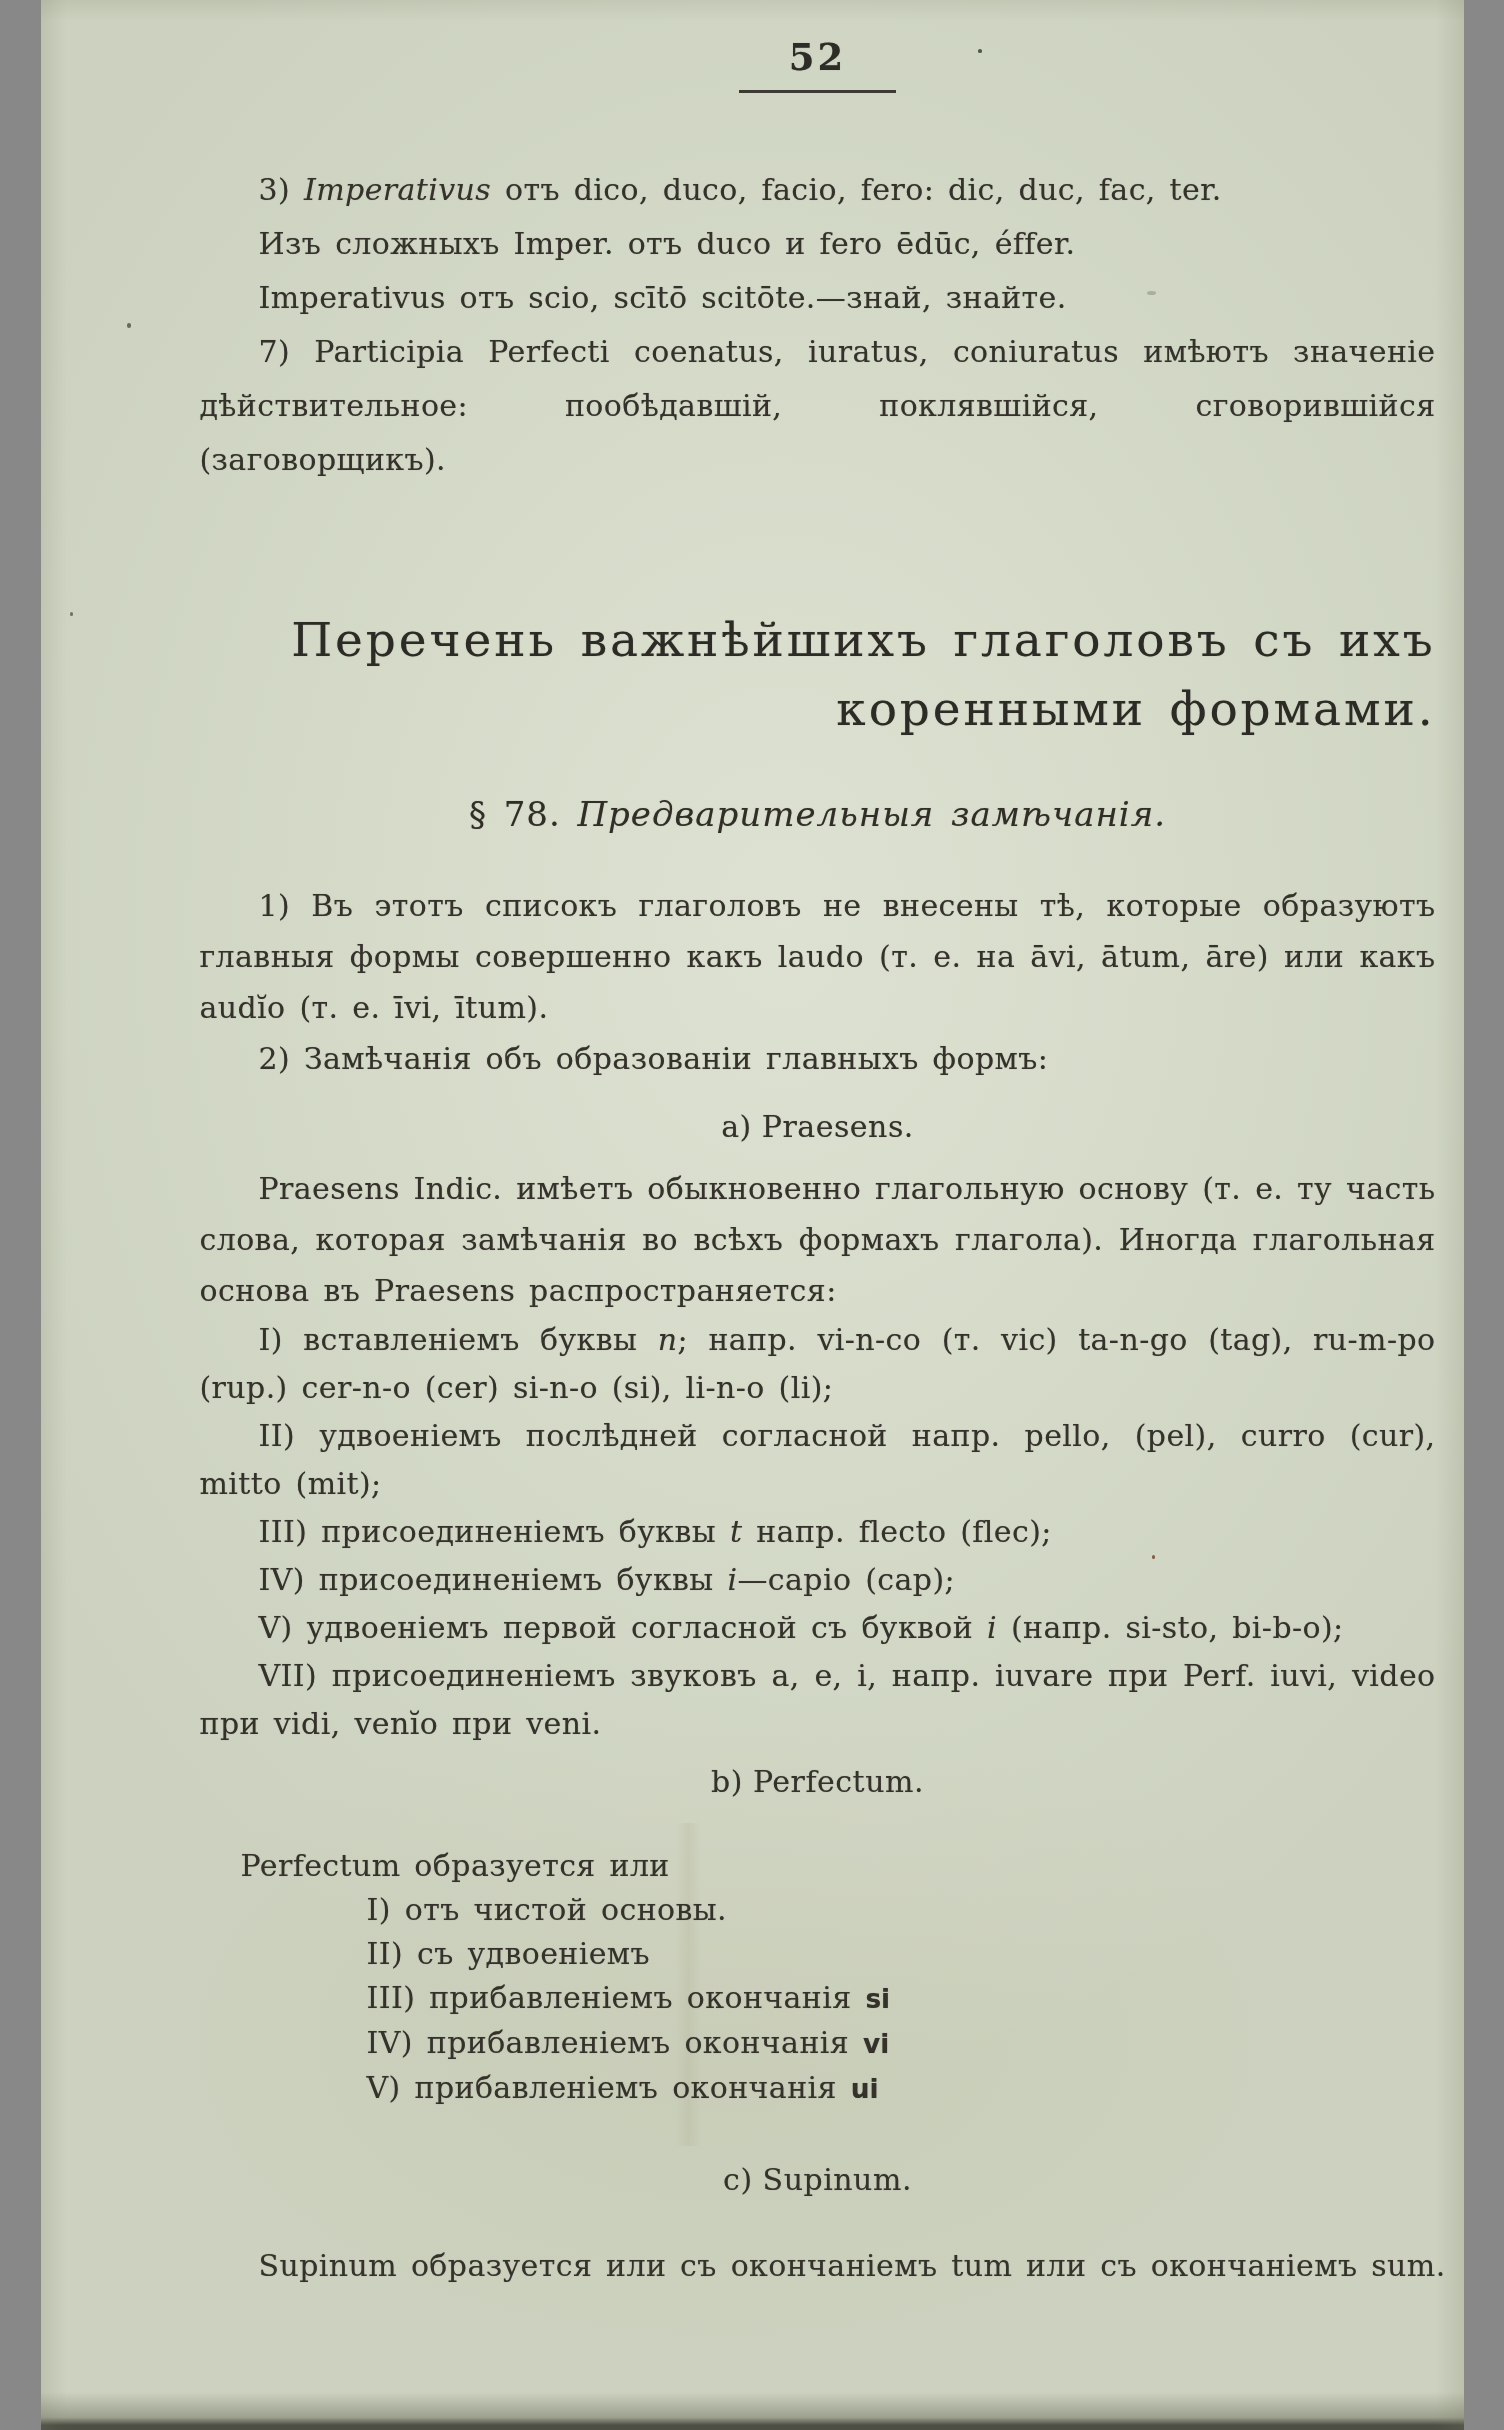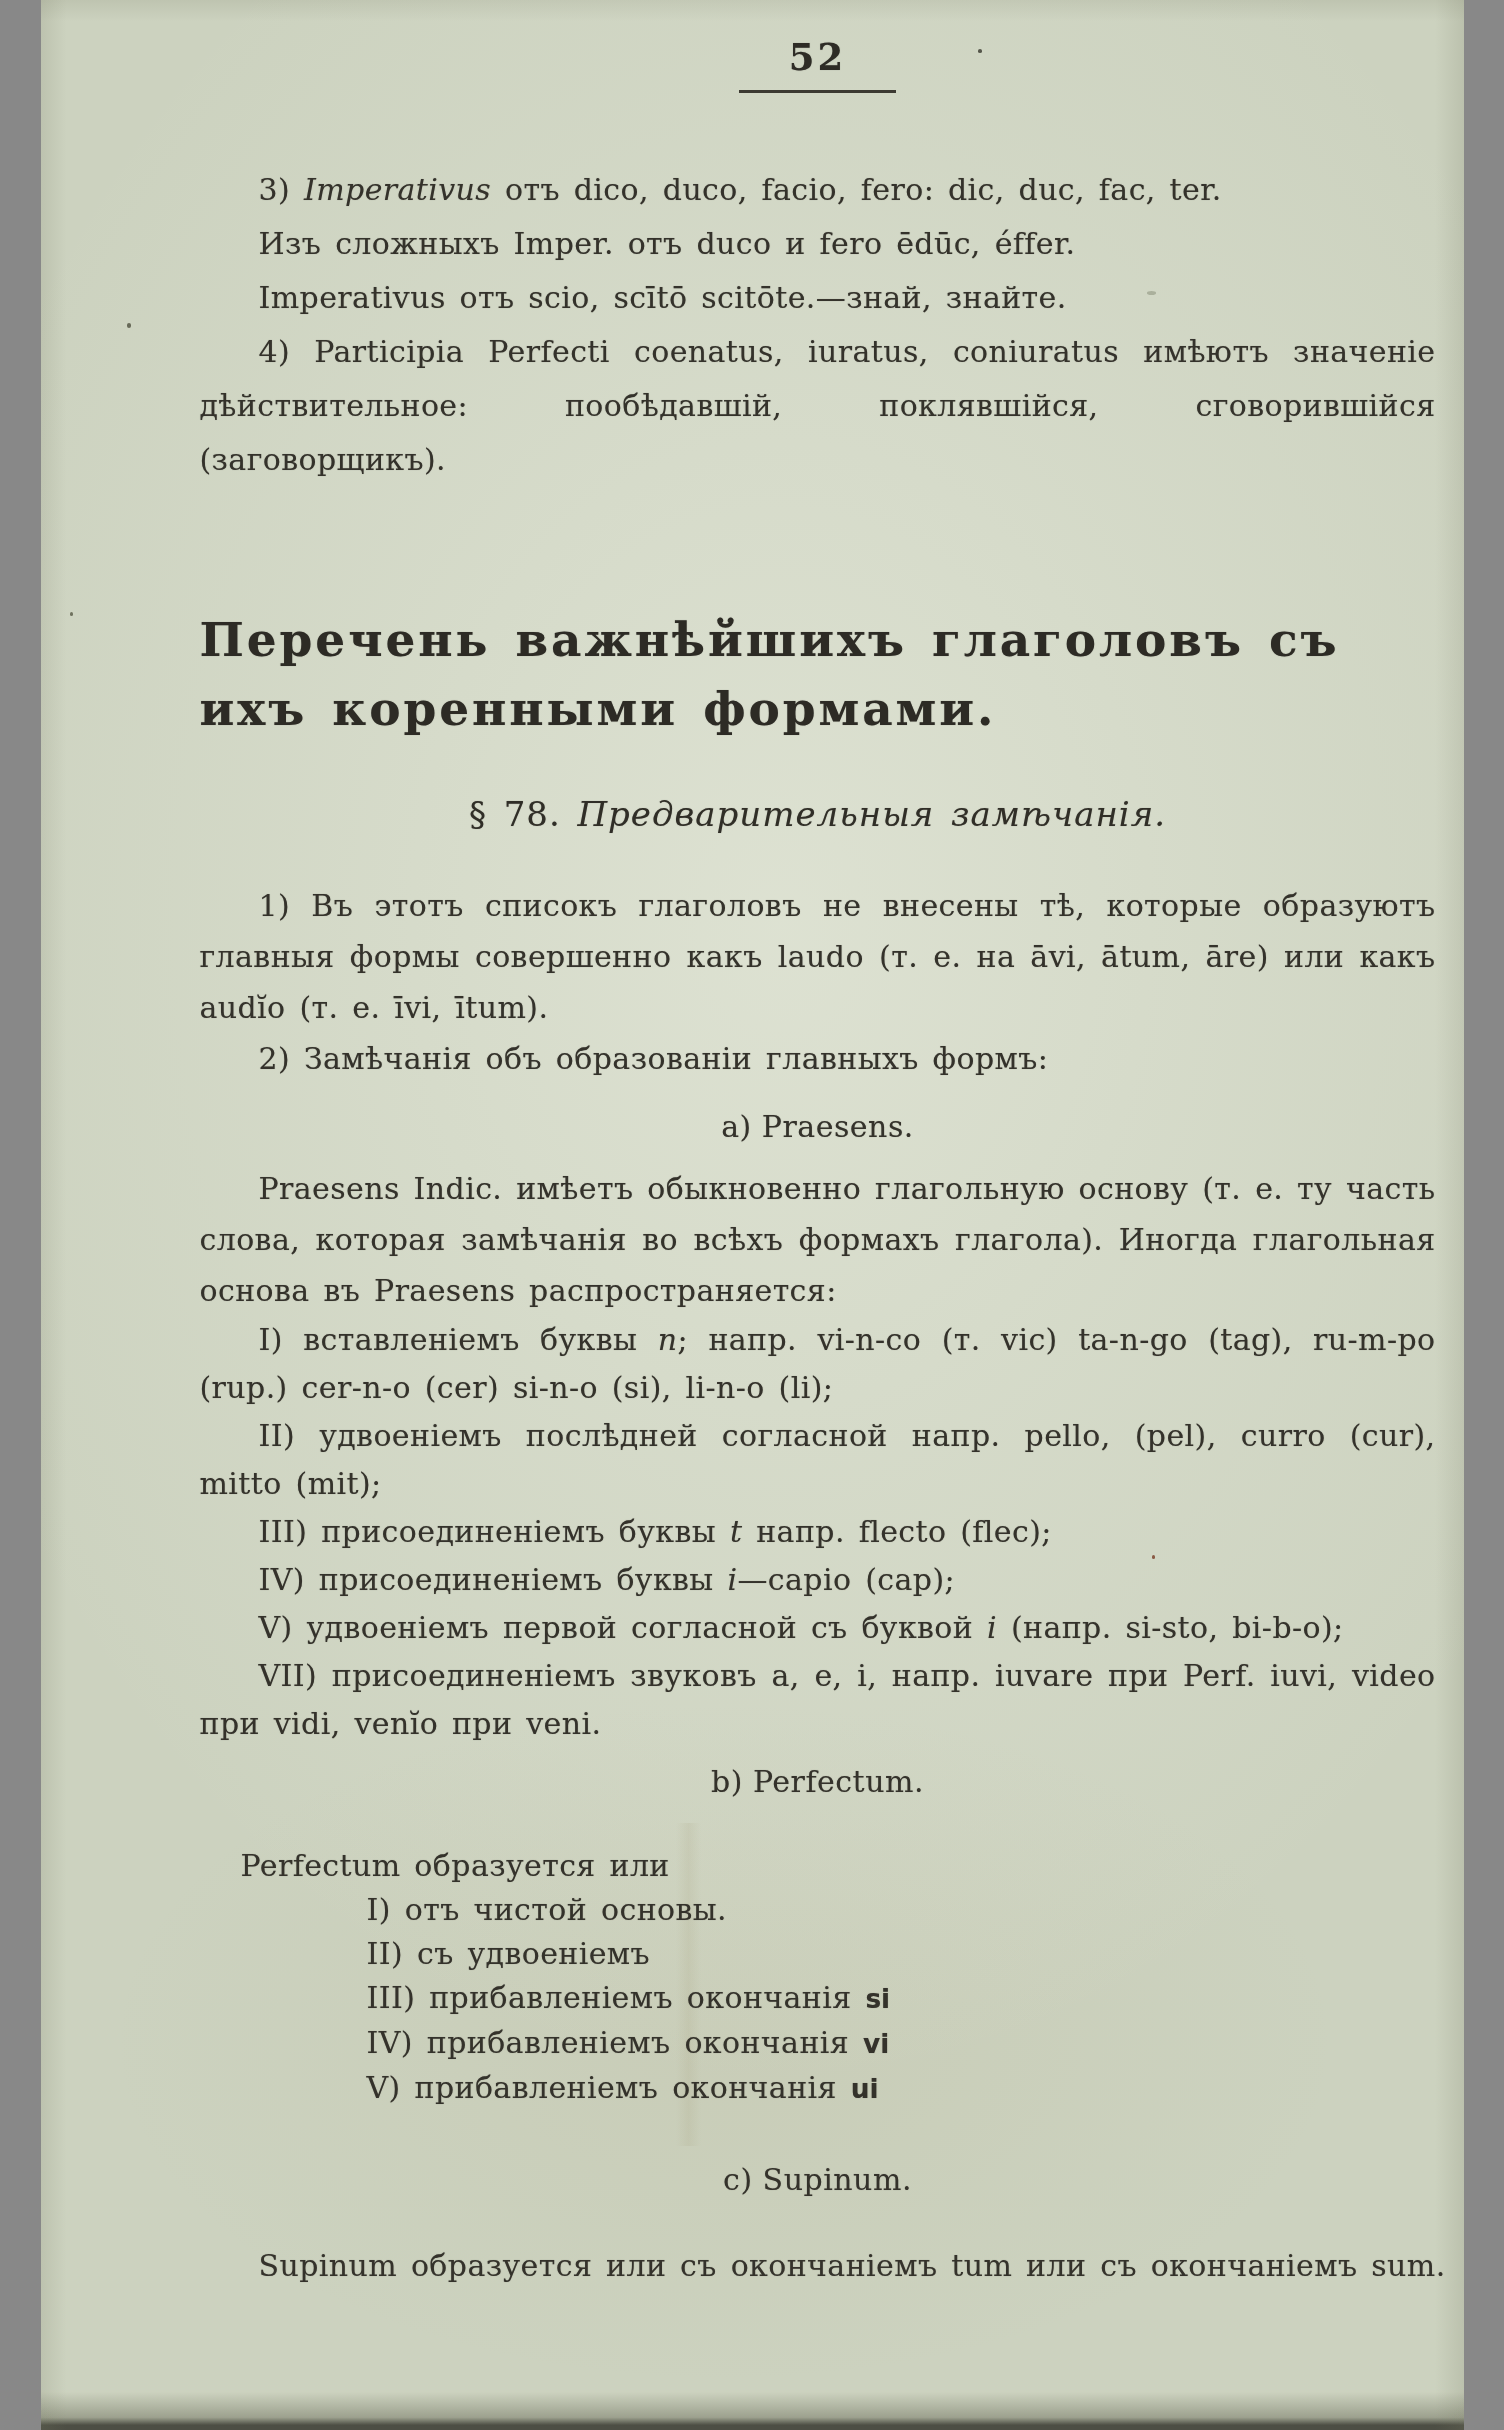--- a/index.html
+++ b/index.html
@@ -36,22 +36,22 @@
     box-shadow:0 4.9px 0 -3.9px rgba(60,58,50,.55);
   }
   .body{
     font-size:30px;line-height:54px;
     letter-spacing:0.4px;word-spacing:3.9px;
     text-align:justify;
   }
   .ind{text-indent:59px;}
   .first{margin-top:68px;}
   .chapter{
-    margin-top:118px;text-align:left;
-    font-size:47px;line-height:69px;font-weight:bold;
+    margin-top:118px;text-align:right;
+    font-size:47px;line-height:69px;font-weight:normal;
     letter-spacing:2.9px;word-spacing:5.9px;color:#2d2b25;
   }
   .section{
     margin-top:49px;text-align:center;
     font-size:34px;line-height:45px;font-weight:normal;
     letter-spacing:1px;word-spacing:4.9px;color:#302e27;
   }
   .section .it{font-style:italic;}
   .mt-r1{margin-top:43px;}
   .lh52{line-height:51px;}
@@ -94,21 +94,21 @@
   <div class="crease"></div>
 
   <div class="content">
 
     <div class="pagenum">52</div>
     <div class="rule"></div>
 
     <p class="body ind first"><span>3) </span><span class="it">Imperativus</span><span> отъ dico, duco, facio, fero: dic, duc, fac, ter.</span></p>
     <p class="body ind">Изъ сложныхъ Imper. отъ duco и fero ēdūc, éffer.</p>
     <p class="body ind">Imperativus отъ scio, scītō scitōte.—знай, знайте.</p>
-    <p class="body ind">4) Participia Perfecti coenatus, iuratus, coniuratus имѣютъ значеніе дѣйствительное: пообѣдавшій, поклявшійся, сговорившійся (заговорщикъ).</p>
+    <p class="body ind">7) Participia Perfecti coenatus, iuratus, coniuratus имѣютъ значеніе дѣйствительное: пообѣдавшій, поклявшійся, сговорившійся (заговорщикъ).</p>
 
     <h1 class="chapter">Перечень важнѣйшихъ глаголовъ съ ихъ коренными формами.</h1>
 
     <h2 class="section"><span>§ 78.</span> <span class="it">Предварительныя замѣчанія.</span></h2>
 
     <p class="body ind lh52 mt-r1">1) Въ этотъ списокъ глаголовъ не внесены тѣ, которые образуютъ главныя формы совершенно какъ laudo (т. е. на āvi, ātum, āre) или какъ audĭo (т. е. īvi, ītum).</p>
     <p class="body ind lh52">2) Замѣчанія объ образованіи главныхъ формъ:</p>
 
     <h3 class="subhead mt-a">a) Praesens.</h3>
 

